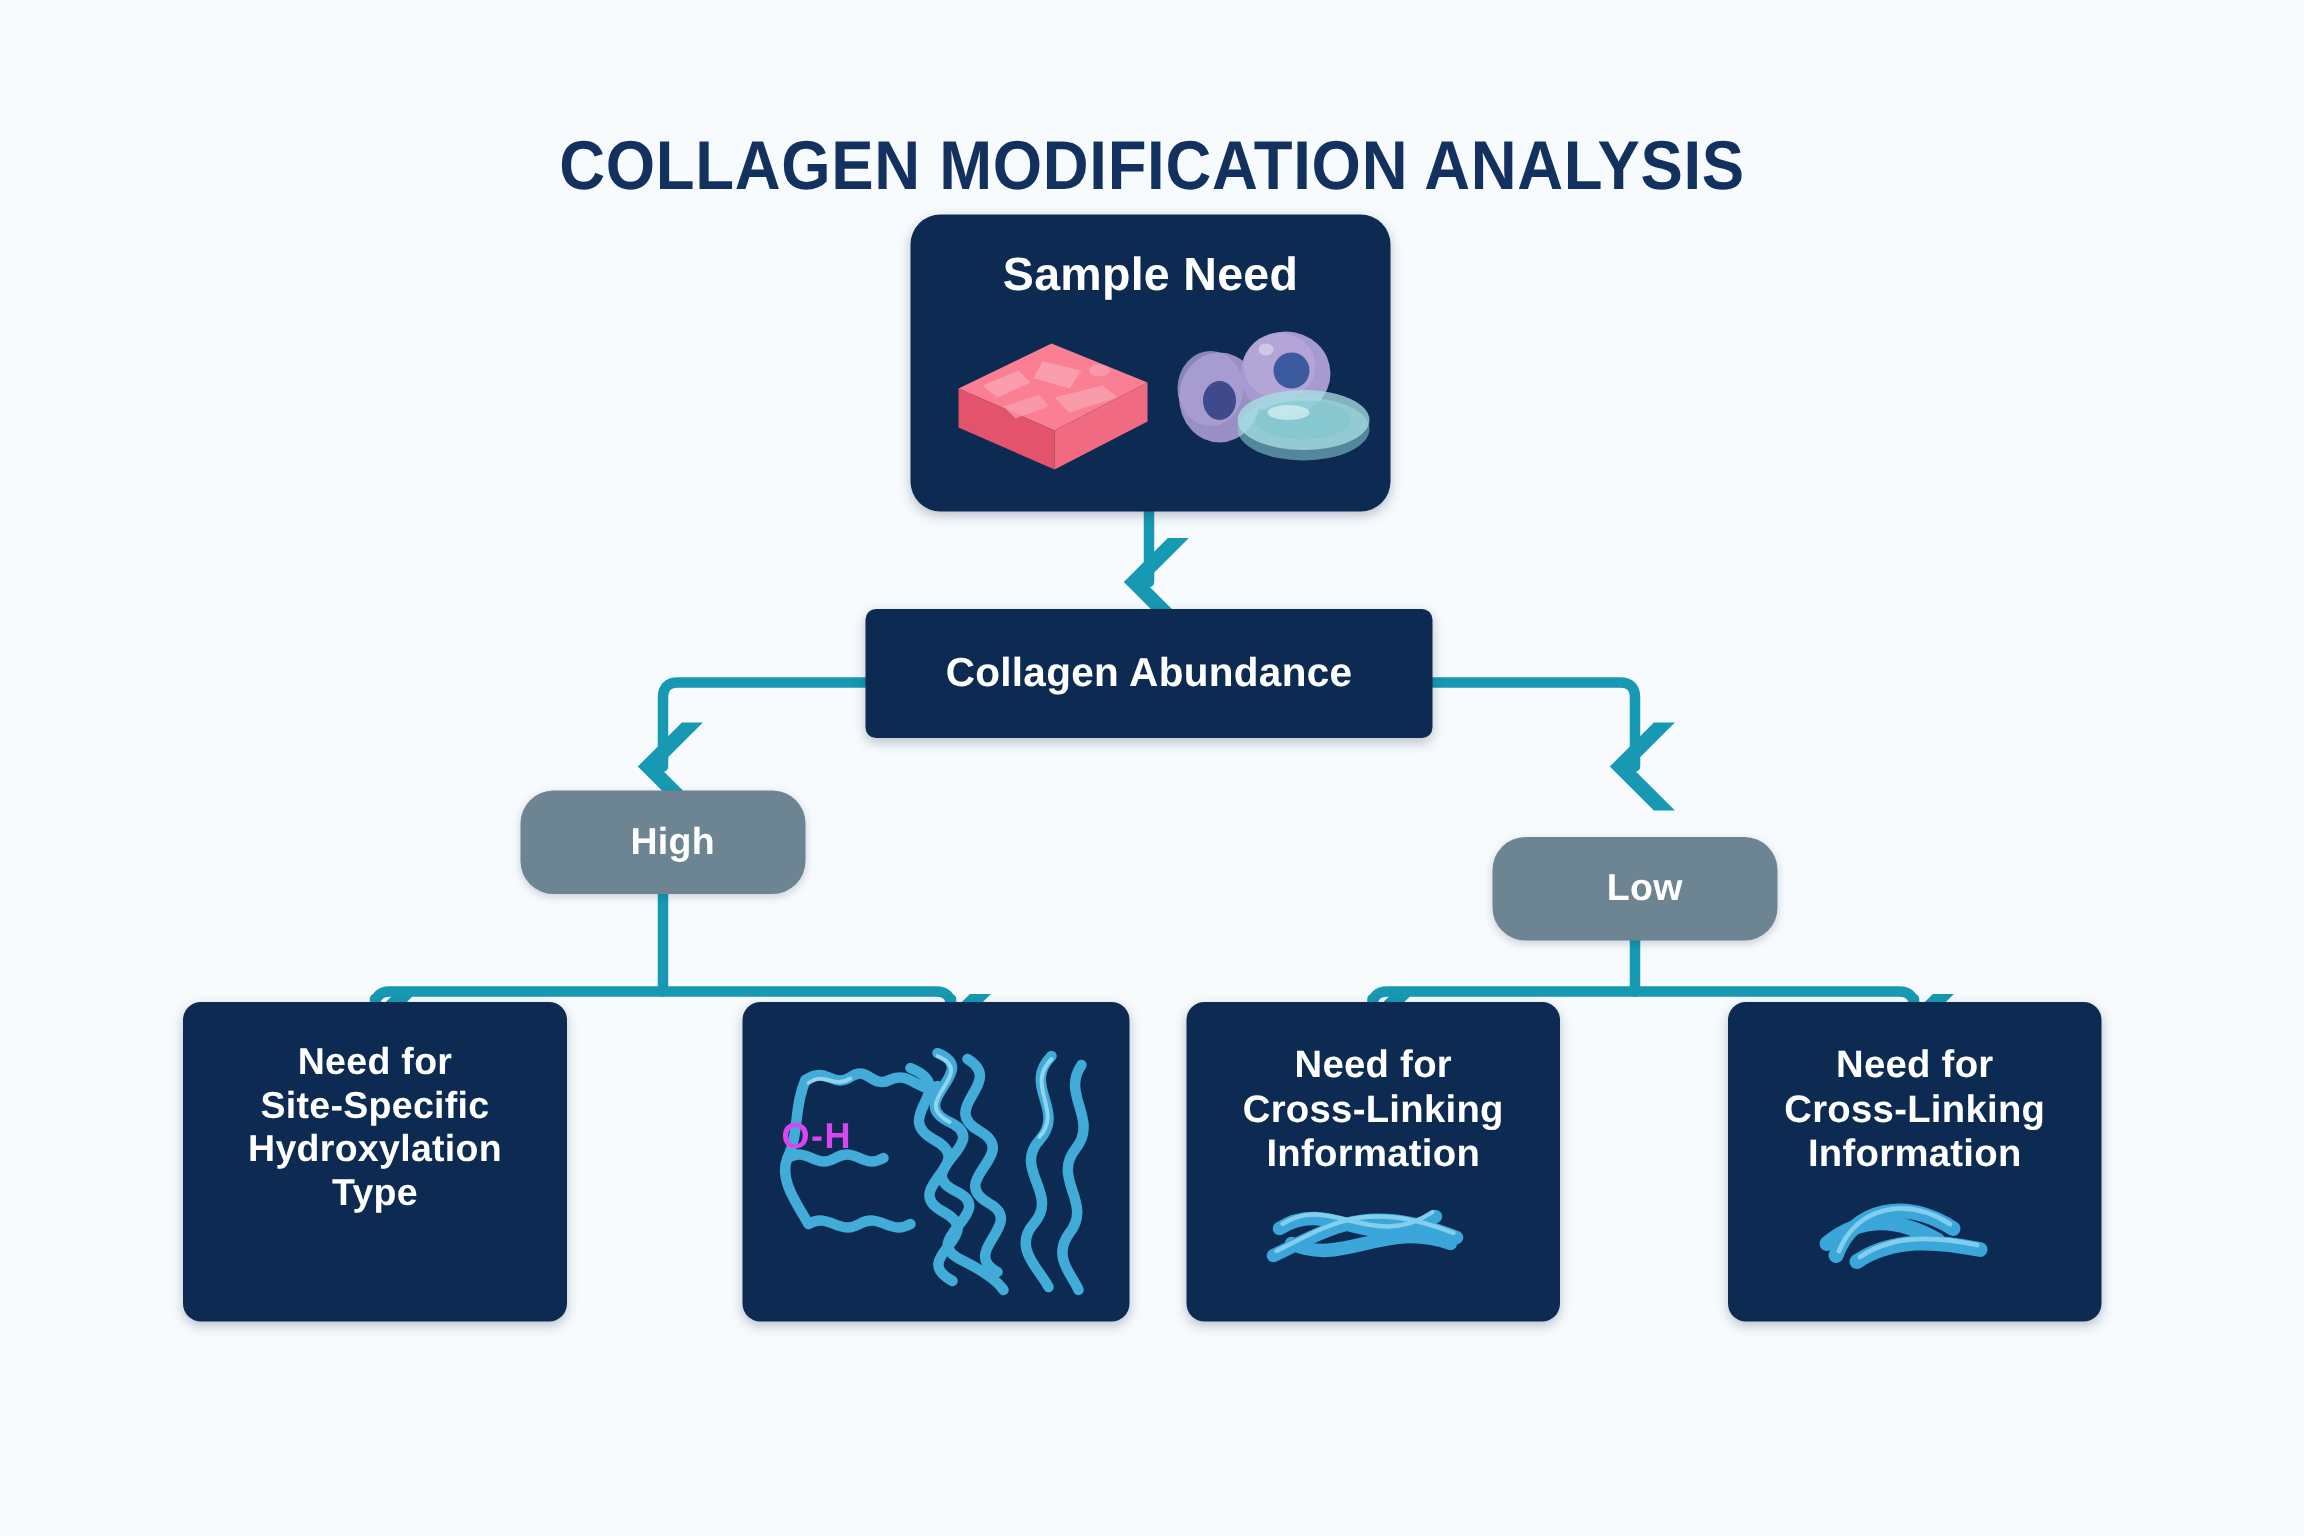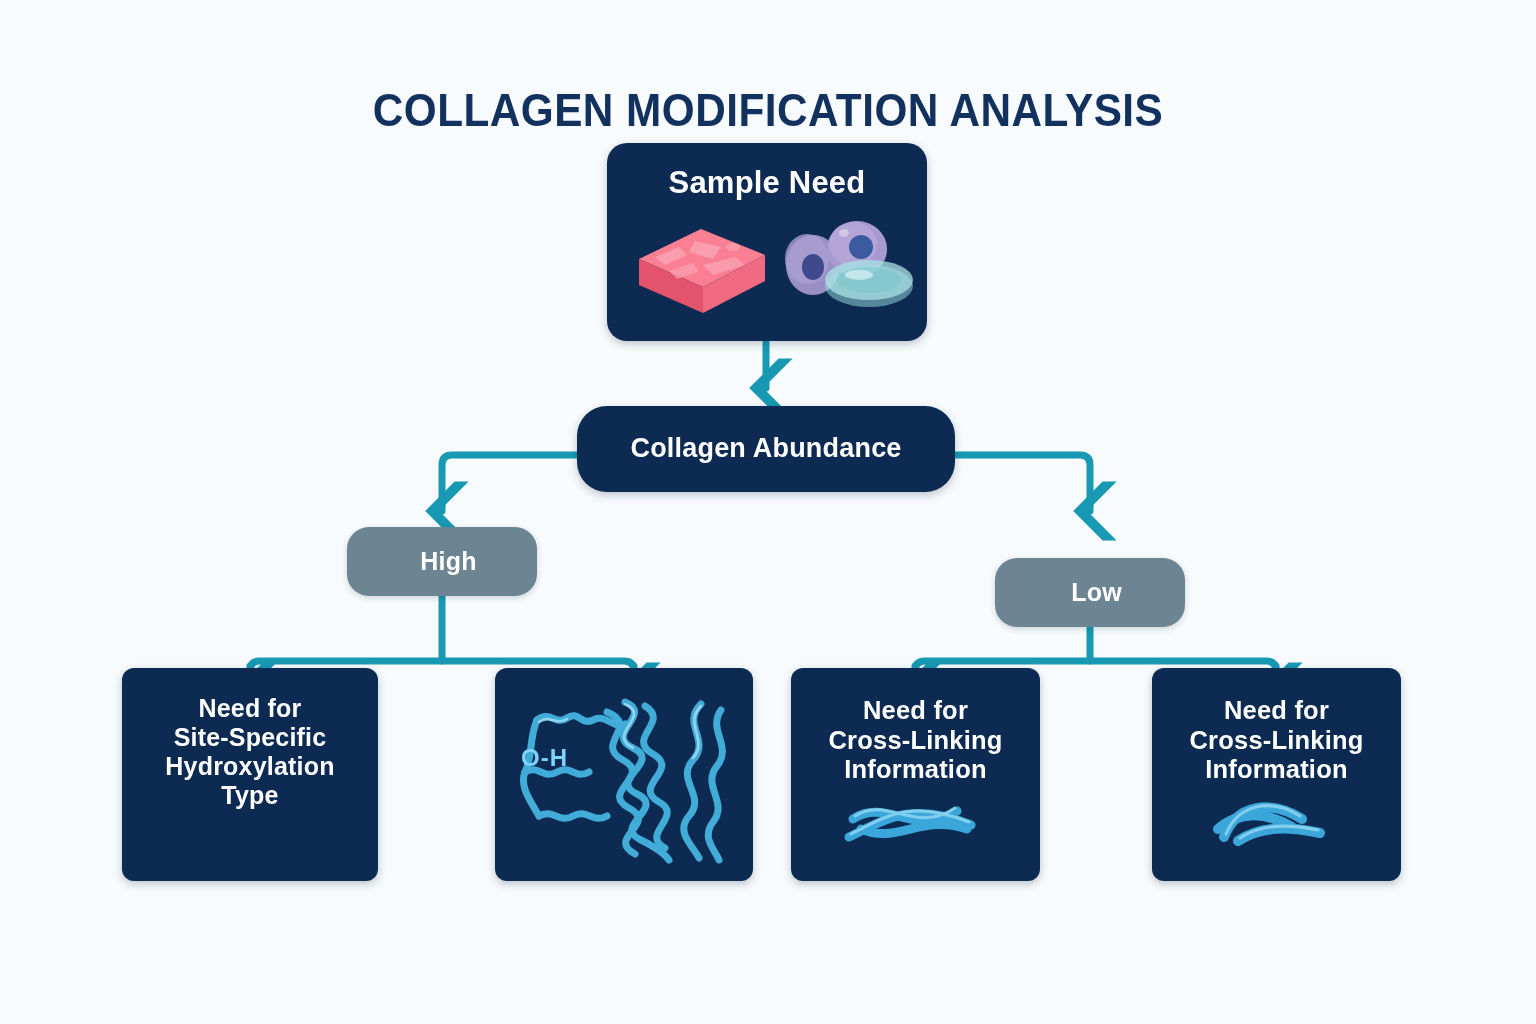--- a/index.html
+++ b/index.html
@@ -98,21 +98,21 @@
     height: 115px;
     margin-top: 6px;
   }
 
   
   #node-collagen-abundance {
     left: 577px;
     top: 406px;
     width: 378px;
     height: 86px;
-    border-radius: 30px;
+    border-radius: 7px;
     justify-content: center;
   }
   #node-collagen-abundance .node-label {
     font-size: 27px;
   }
 
   
   #node-high {
     left: 347px;
     top: 527px;
@@ -154,21 +154,21 @@
   }
 
   
   #oh-caption {
     position: absolute;
     left: 26px;
     top: 76px;
     font-size: 24px;
     font-weight: 700;
     letter-spacing: 1px;
-    color: #7dd3fc;
+    color: #d946ef;
   }
   #oh-structure-art {
     position: absolute;
     inset: 0;
   }
 </style>
 </head>
 <body>
 
 <div id="stage">

